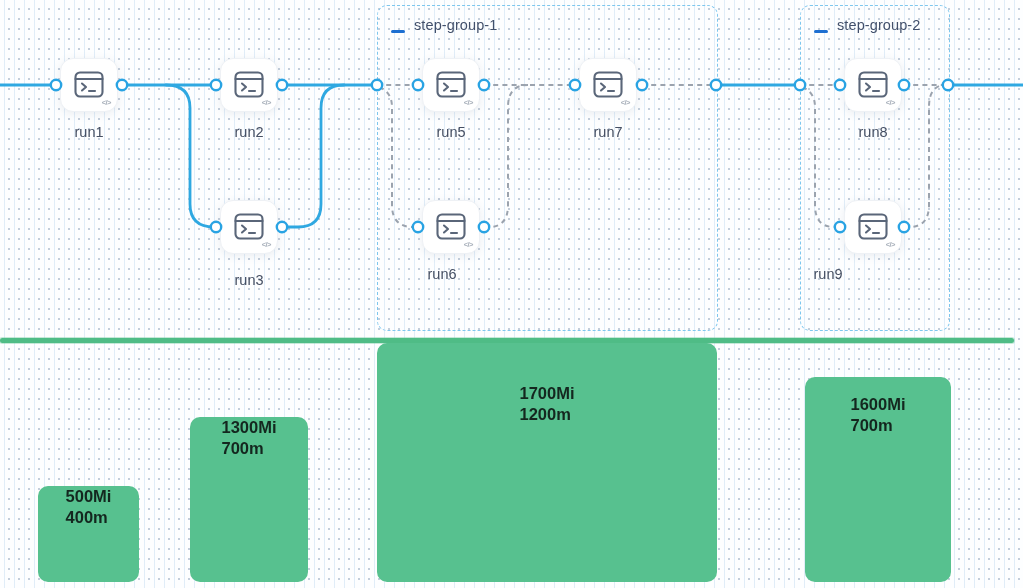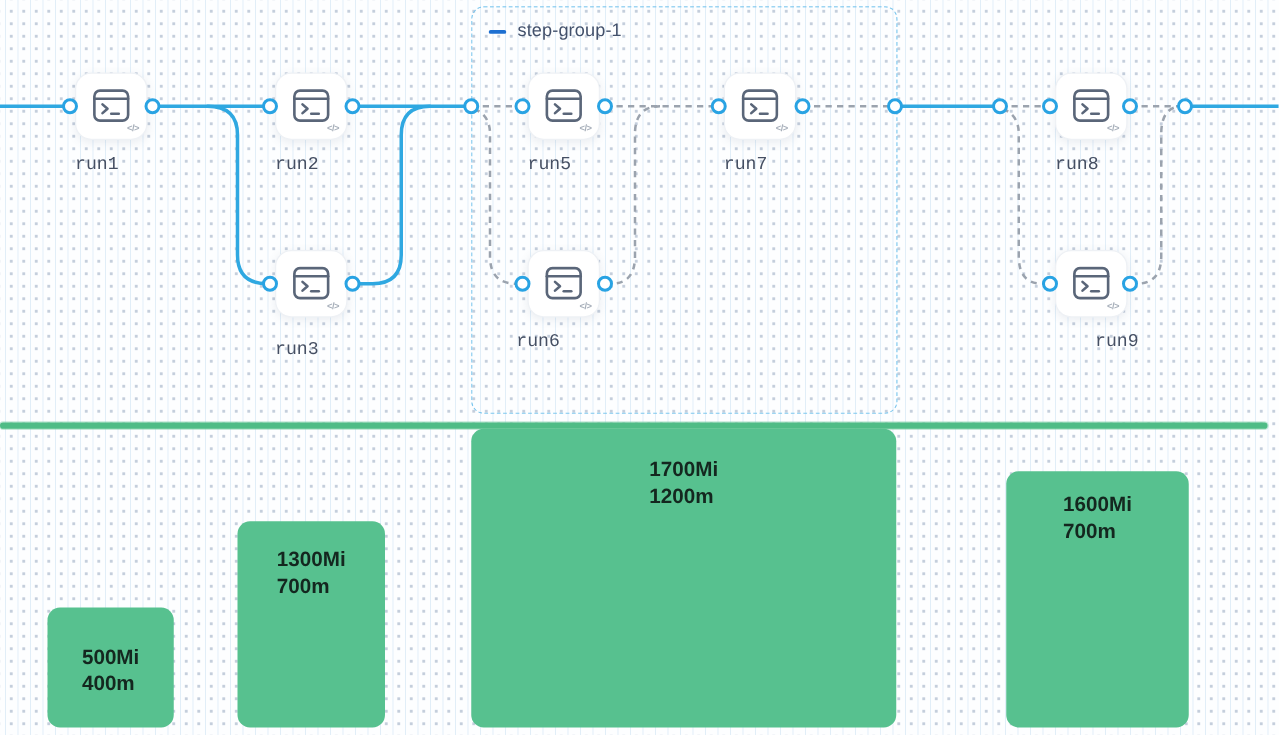--- a/index.html
+++ b/index.html
@@ -16,39 +16,39 @@
       radial-gradient(circle, rgba(148,166,190,0.55) 1.05px, transparent 1.45px);
     background-size:10px 10px,10px 10px;
     background-position:4px 0,4px 4px;
   }
   
   .group{
     position:absolute;z-index:1;
     border:1.6px dashed #7ec7ee;border-radius:10px;
     background:transparent;box-sizing:border-box;
   }
-  .group-header{display:flex;align-items:center;gap:9px;padding:11px 0 0 13px;}
+  .group-header{display:flex;align-items:flex-end;gap:9px;padding:11px 0 0 13px;}
   .minus{width:14px;height:3px;border-radius:2px;background:#1d6fd1;flex:0 0 auto;}
   .group-label{font-size:14.5px;color:#42506b;letter-spacing:.1px;}
   
   .node{
     position:absolute;z-index:2;width:58px;height:54px;
     background:#ffffff;border:1px solid #eef1f5;border-radius:13px;
     box-shadow:0 2px 8px rgba(70,90,120,0.10);
     display:flex;align-items:flex-start;justify-content:center;
     box-sizing:border-box;
   }
   .term{margin-top:12px;}
   .code-badge{
     position:absolute;right:6px;bottom:4px;
     font-size:7.5px;color:#a7afba;letter-spacing:-0.5px;font-weight:bold;
   }
   .node-label{
-    position:absolute;z-index:2;width:58px;
-    font-size:14.5px;color:#454f63;font-family:Liberation Mono, monospace;
+    position:absolute;z-index:2;width:58px;text-align:center;
+    font-size:14.5px;color:#454f63;
   }
   
   .edges{position:absolute;left:0;top:0;z-index:3;pointer-events:none;}
   
   .divider{
     position:absolute;left:0;top:338px;width:1014px;height:5px;
     border-radius:3px;background:#4fbc86;z-index:2;
     box-shadow:0 0 0 1px rgba(128,208,168,0.45);
   }
   
@@ -63,20 +63,26 @@
 </style>
 </head>
 <body>
 
 <div class="canvas">
 
   <div class="group" style="left:377px;top:5px;width:341px;height:326px">
     <div class="group-header">
       <span class="minus"></span>
       <span class="group-label">step-group-1</span>
+    </div>
+  </div>
+  <div class="group" style="left:800px;top:5px;width:150px;height:326px">
+    <div class="group-header">
+      <span class="minus"></span>
+      <span class="group-label">step-group-2</span>
     </div>
   </div>
 
   <div class="node" style="left:60px;top:58px">
     <svg class="term" width="30" height="27" viewBox="0 0 30 27" fill="none" stroke="#5a6679" stroke-width="2.1" stroke-linecap="round" stroke-linejoin="round">
       <rect x="1.5" y="1.5" width="27" height="24" rx="4.5"></rect>
         <line x1="1.5" y1="8" x2="28.5" y2="8"></line>
       <polyline points="8,12.5 12,16 8,19.5"></polyline>
         <line x1="15" y1="20" x2="21" y2="20"></line>
     </svg>
@@ -146,21 +152,21 @@
     <span class="code-badge">&lt;/&gt;</span>
   </div>
 
   <div class="node-label" style="left:60px;top:124px">run1</div>
   <div class="node-label" style="left:220px;top:124px">run2</div>
   <div class="node-label" style="left:220px;top:272px">run3</div>
   <div class="node-label" style="left:422px;top:124px">run5</div>
   <div class="node-label" style="left:413px;top:266px">run6</div>
   <div class="node-label" style="left:579px;top:124px">run7</div>
   <div class="node-label" style="left:844px;top:124px">run8</div>
-  <div class="node-label" style="left:876px;top:266px">run9</div>
+  <div class="node-label" style="left:799px;top:266px">run9</div>
 
   <svg class="edges" width="1023" height="345" viewBox="0 0 1023 345">
 
     <g fill="none" stroke="#2fa8e1" stroke-width="2.8" stroke-linecap="round">
       <path d="M0,85 H56"></path>
       <path d="M122,85 H216"></path>
       <path d="M282,85 H377"></path>
       <path d="M166,85 Q190,85 190,108 L190,204 Q190,227 214,227 H216"></path>
       <path d="M282,227 H298 Q321,227 321,204 L321,108 Q321,85 344,85"></path>
       <path d="M716,85 H800"></path>
@@ -199,33 +205,33 @@
       <circle cx="418" cy="227" r="5.2"></circle>
       <circle cx="484" cy="227" r="5.2"></circle>
       <circle cx="840" cy="227" r="5.2"></circle>
       <circle cx="904" cy="227" r="5.2"></circle>
     </g>
   </svg>
 
   <div class="divider"></div>
 
   <div class="bar" style="left:38px;top:486px;width:101px;height:96px">
-    <div class="bar-text" style="margin-top:30px">
+    <div class="bar-text" style="">
       <div>500Mi</div>
       <div>400m</div>
     </div>
   </div>
   <div class="bar" style="left:190px;top:417px;width:118px;height:165px">
-    <div class="bar-text" style="margin-top:21px">
+    <div class="bar-text" style="">
       <div>1300Mi</div>
       <div>700m</div>
     </div>
   </div>
   <div class="bar" style="left:377px;top:343px;width:340px;height:239px">
-    <div class="bar-text" style="margin-top:23px">
+    <div class="bar-text" style="margin-top:40px">
       <div>1700Mi</div>
       <div>1200m</div>
     </div>
   </div>
   <div class="bar" style="left:805px;top:377px;width:146px;height:205px">
     <div class="bar-text" style="margin-top:17px">
       <div>1600Mi</div>
       <div>700m</div>
     </div>
   </div>

